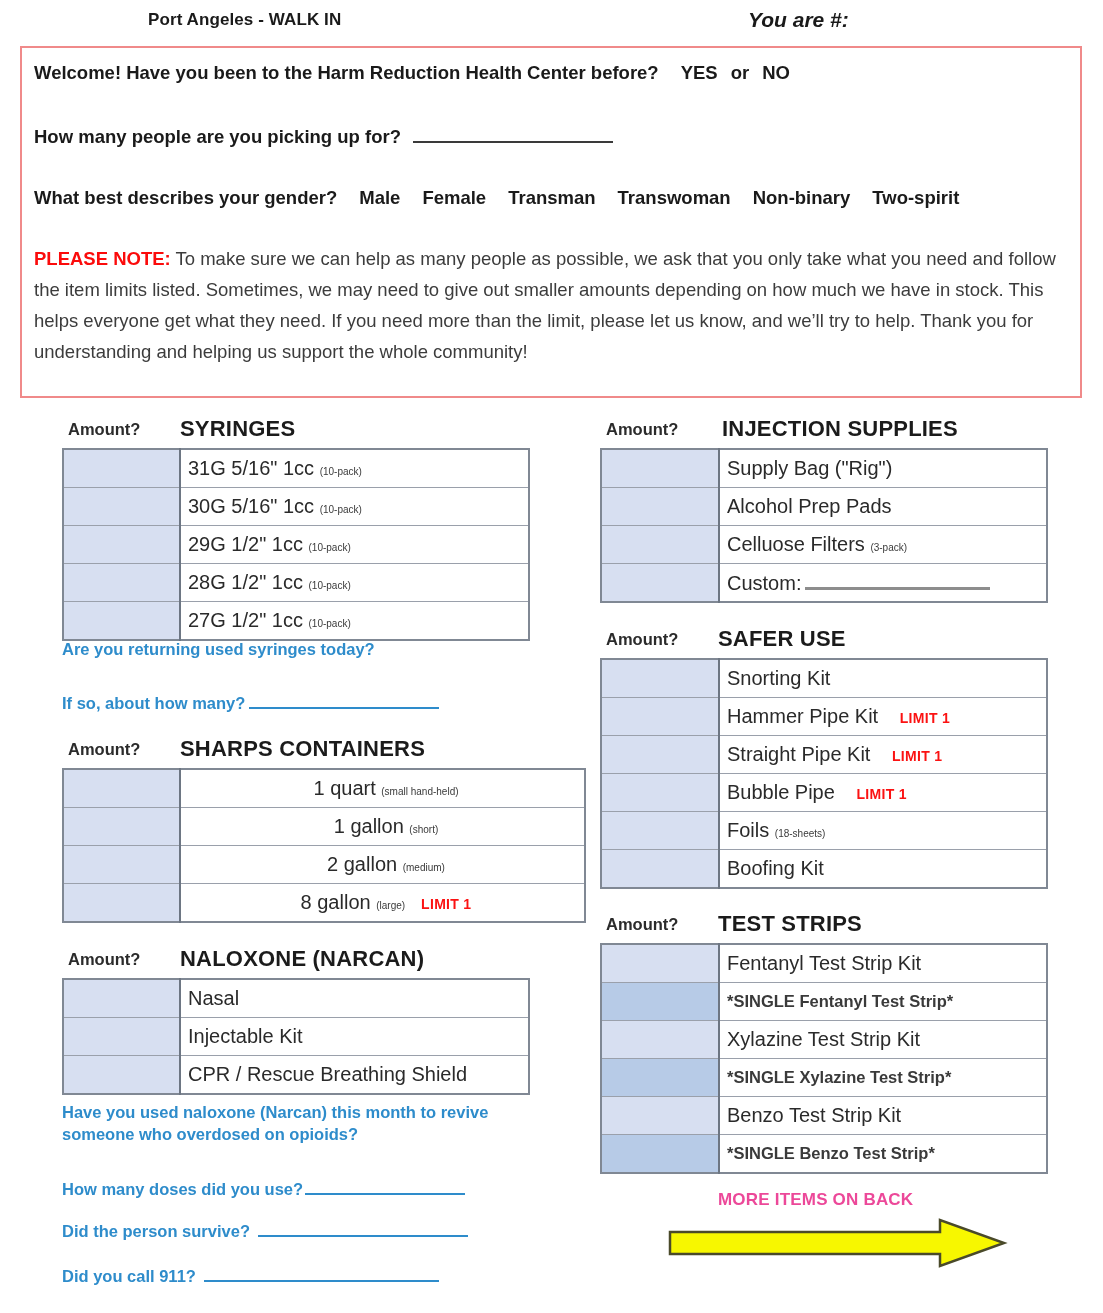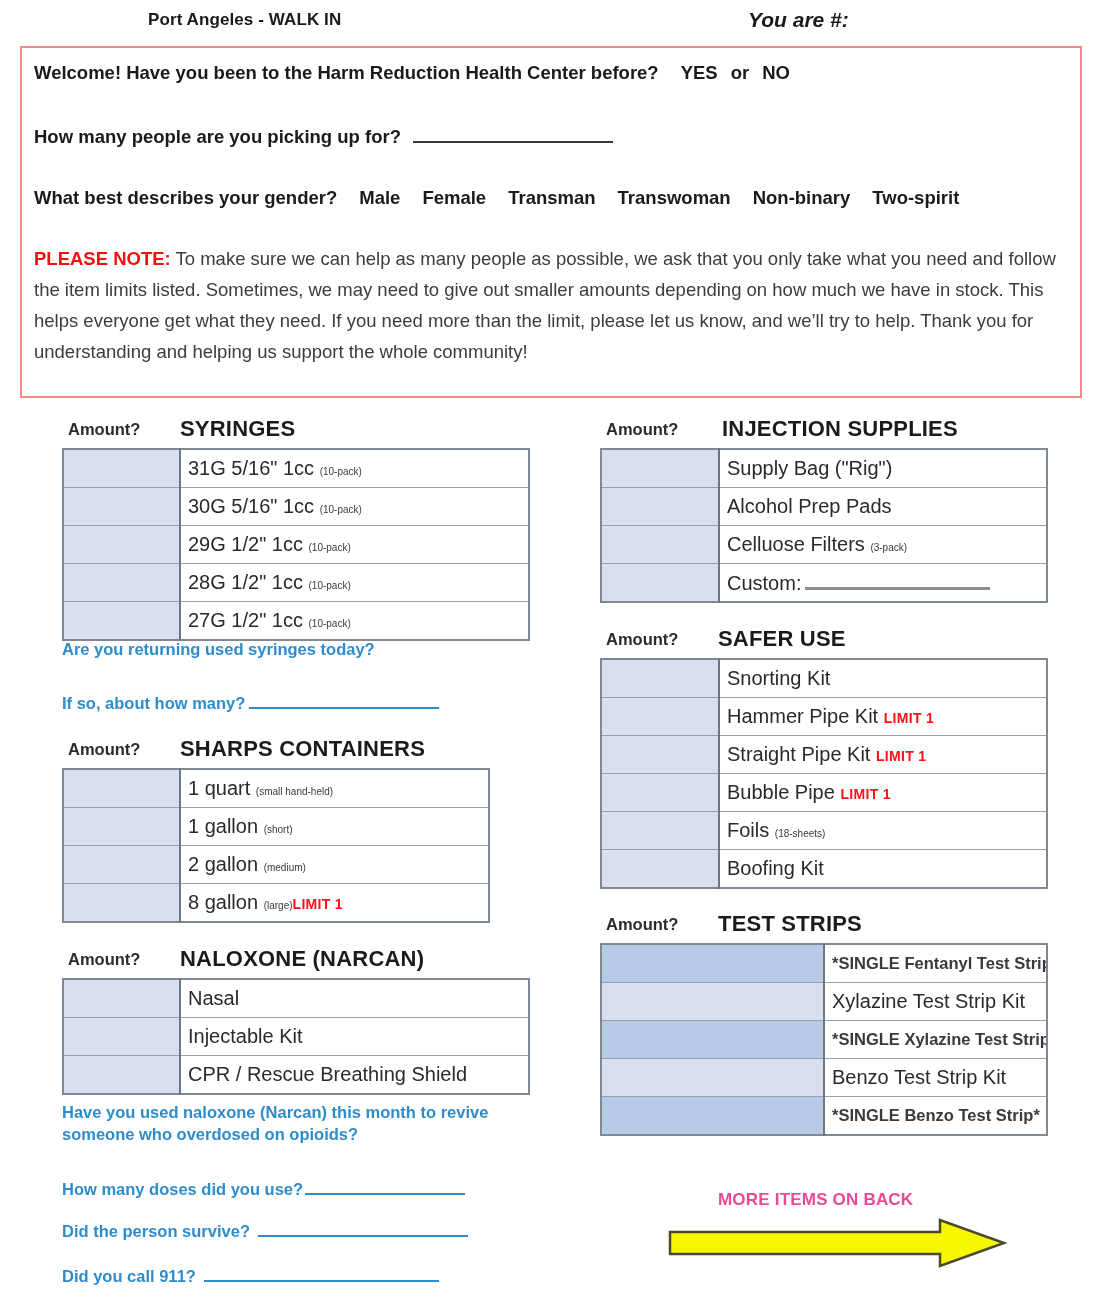--- a/index.html
+++ b/index.html
@@ -143,20 +143,21 @@
   }
   .sub {
     font-size: 10px;
     color: #3a3a3a;
   }
   .limit {
     font-size: 14px;
     font-weight: bold;
     color: #fb1212;
     letter-spacing: .3px;
+    margin-left: 16px;
   }
   .cust-line {
     display: inline-block;
     border-bottom: 3px solid #8d8d8d;
     width: 185px;
     height: .8em;
     margin-left: 4px;
     vertical-align: baseline;
   }
 
@@ -255,21 +256,21 @@
   </div>
   <div class="bq" style="left:62px; top:692px;">
     <span>If so, about how many?</span><span class="rule r190"></span>
   </div>
 
   <div class="block" style="left:62px; top:738px; width:468px;">
     <div class="block-head">
       <span class="amount-label">Amount?</span>
       <span class="block-title" style="left:118px;">SHARPS CONTAINERS</span>
     </div>
-    <table class="items" style="width:428px;">
+    <table class="items" style="width:524px;text-align:center;">
         <tbody>
       <tr>
         <td class="amt" style="width:115px;"></td>
         <td class="lbl"><span>1 quart</span> <span class="sub">(small hand-held)</span></td>
       </tr>
       <tr>
         <td class="amt"></td>
         <td class="lbl"><span>1 gallon</span> <span class="sub">(short)</span></td>
       </tr>
       <tr>
@@ -386,20 +387,24 @@
       </table>
   </div>
 
   <div class="block" style="left:60px; top:913px; width:448px;">
     <div class="block-head">
       <span class="amount-label">Amount?</span>
       <span class="block-title" style="left:118px;">TEST STRIPS</span>
     </div>
     <table class="items" style="width:448px;">
         <tbody>
+      <tr>
+        <td class="amt" style="width:116px;"></td>
+        <td class="lbl"><span>Fentanyl Test Strip Kit</span></td>
+      </tr>
       <tr>
         <td class="amt dark"></td>
         <td class="lbl small-row"><span>*SINGLE Fentanyl Test Strip*</span></td>
       </tr>
       <tr>
         <td class="amt"></td>
         <td class="lbl"><span>Xylazine Test Strip Kit</span></td>
       </tr>
       <tr>
         <td class="amt dark"></td>

